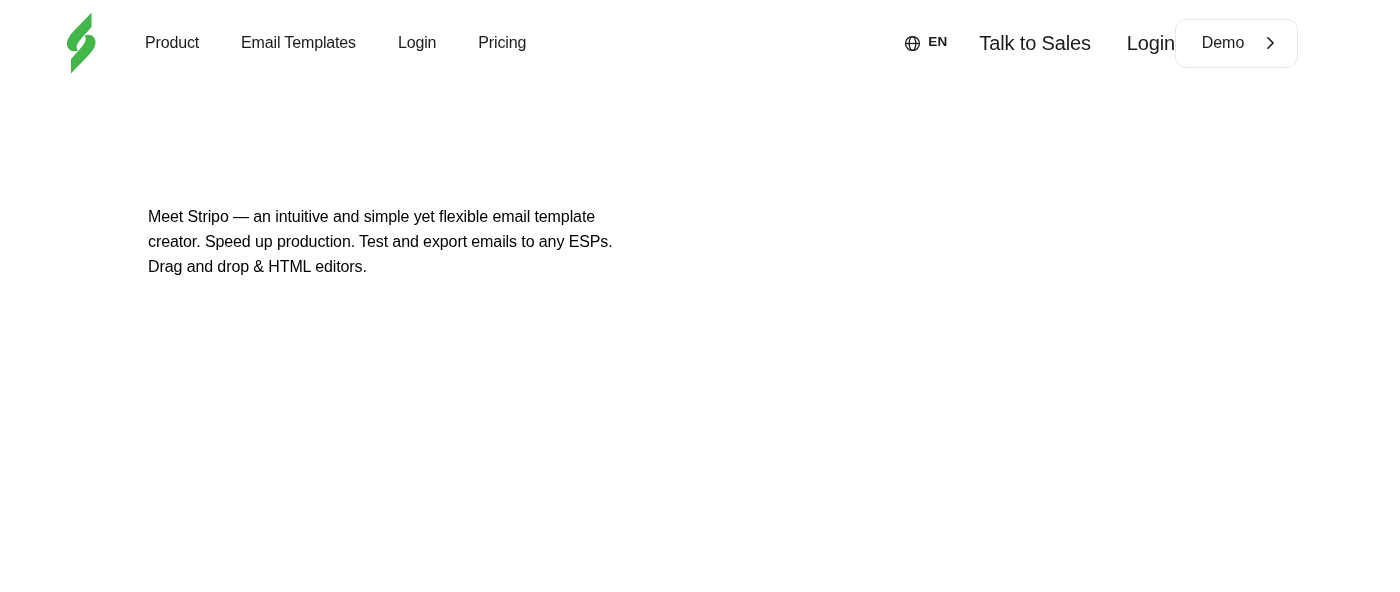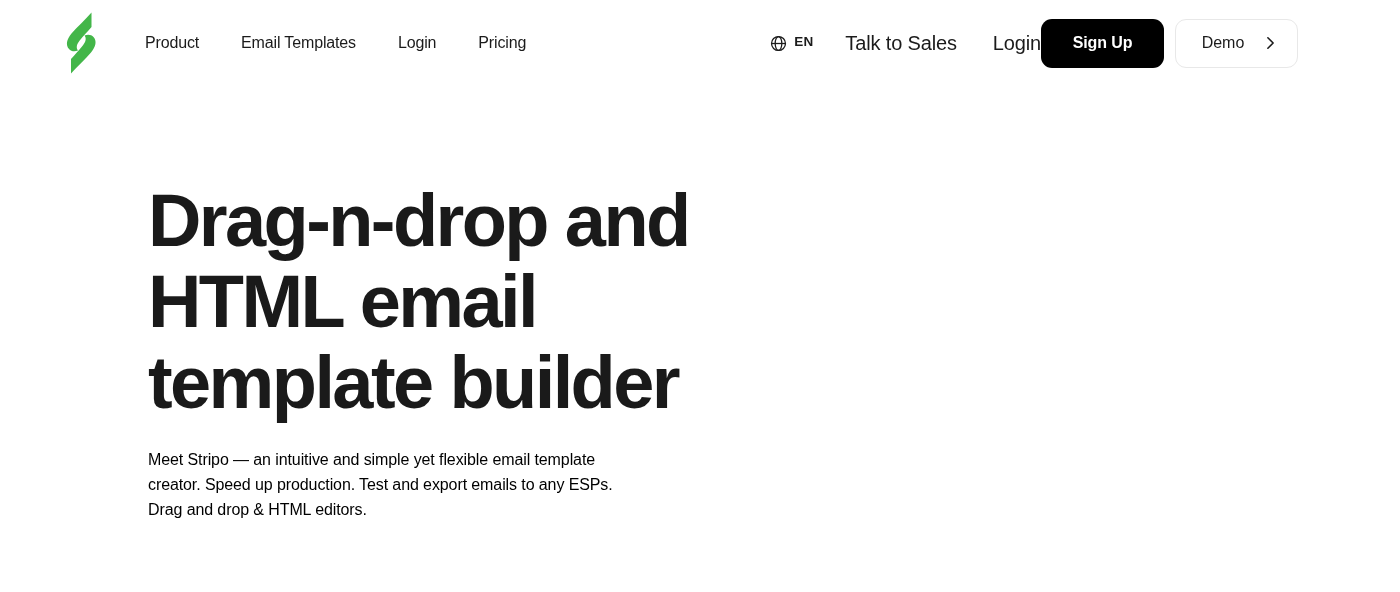--- a/index.html
+++ b/index.html
@@ -121,34 +121,30 @@
           <circle cx="10" cy="10" r="8.2" fill="none" stroke="#1b1b1b" stroke-width="1.5"></circle>
           <ellipse cx="10" cy="10" rx="3.9" ry="8.2" fill="none" stroke="#1b1b1b" stroke-width="1.5"></ellipse>
           <line x1="1.8" y1="10" x2="18.2" y2="10" stroke="#1b1b1b" stroke-width="1.5"></line>
         </svg>
         <span class="lang-label">EN</span>
       </div>
 
       <a class="text-link talk-link">Talk to Sales</a>
       <a class="text-link login-link">Login</a>
 
-      <button class="btn btn-signup">Sign Up</button>
 
       <button class="btn btn-demo">
         <span>Demo</span>
         <svg class="chev" viewBox="0 0 10 16" xmlns="http://www.w3.org/2000/svg">
           <polyline points="2,2 8,8 2,14" fill="none" stroke="#1b1b1b" stroke-width="1.8" stroke-linecap="round" stroke-linejoin="round"></polyline>
         </svg>
       </button>
 
     </div>
   </header>
 
   <section class="hero">
-    <h1 class="hero-title">Drag-n-drop and
-HTML email
-template builder</h1>
     <p class="hero-sub">Meet Stripo — an intuitive and simple yet flexible email template
 creator. Speed up production. Test and export emails to any ESPs.
 Drag and drop &amp; HTML editors.</p>
   </section>
 
 </div>
 
 </body></html>

